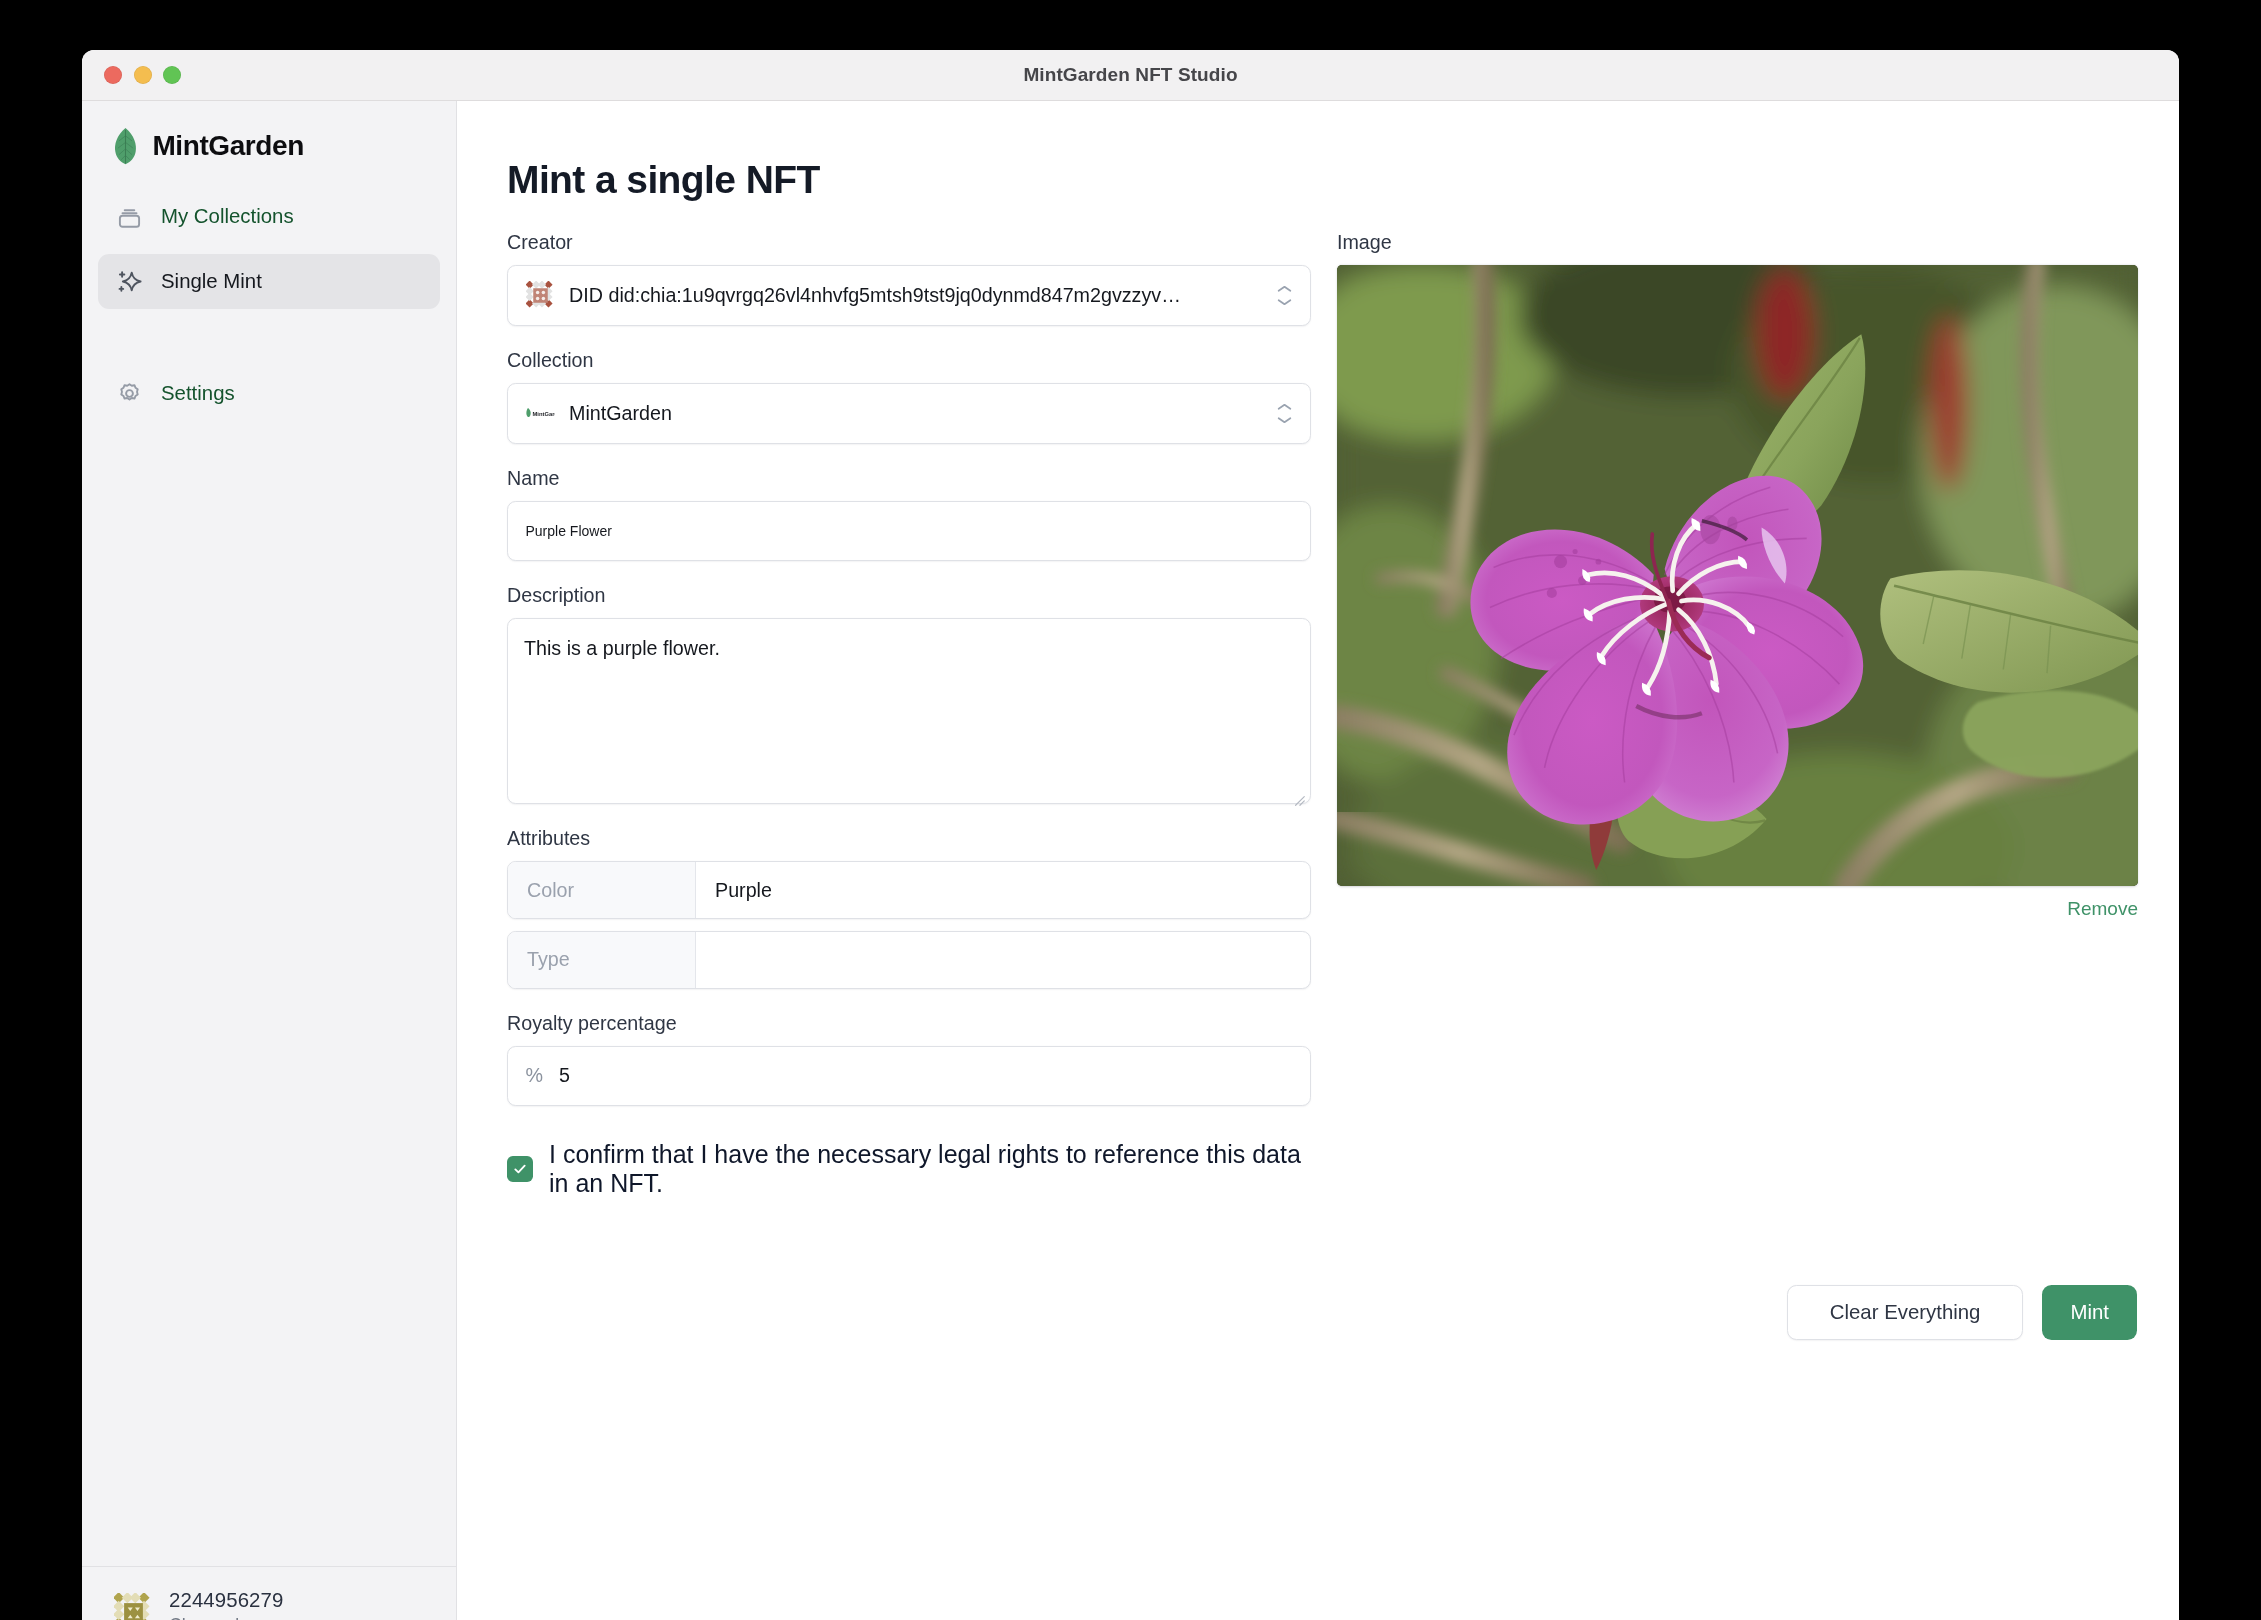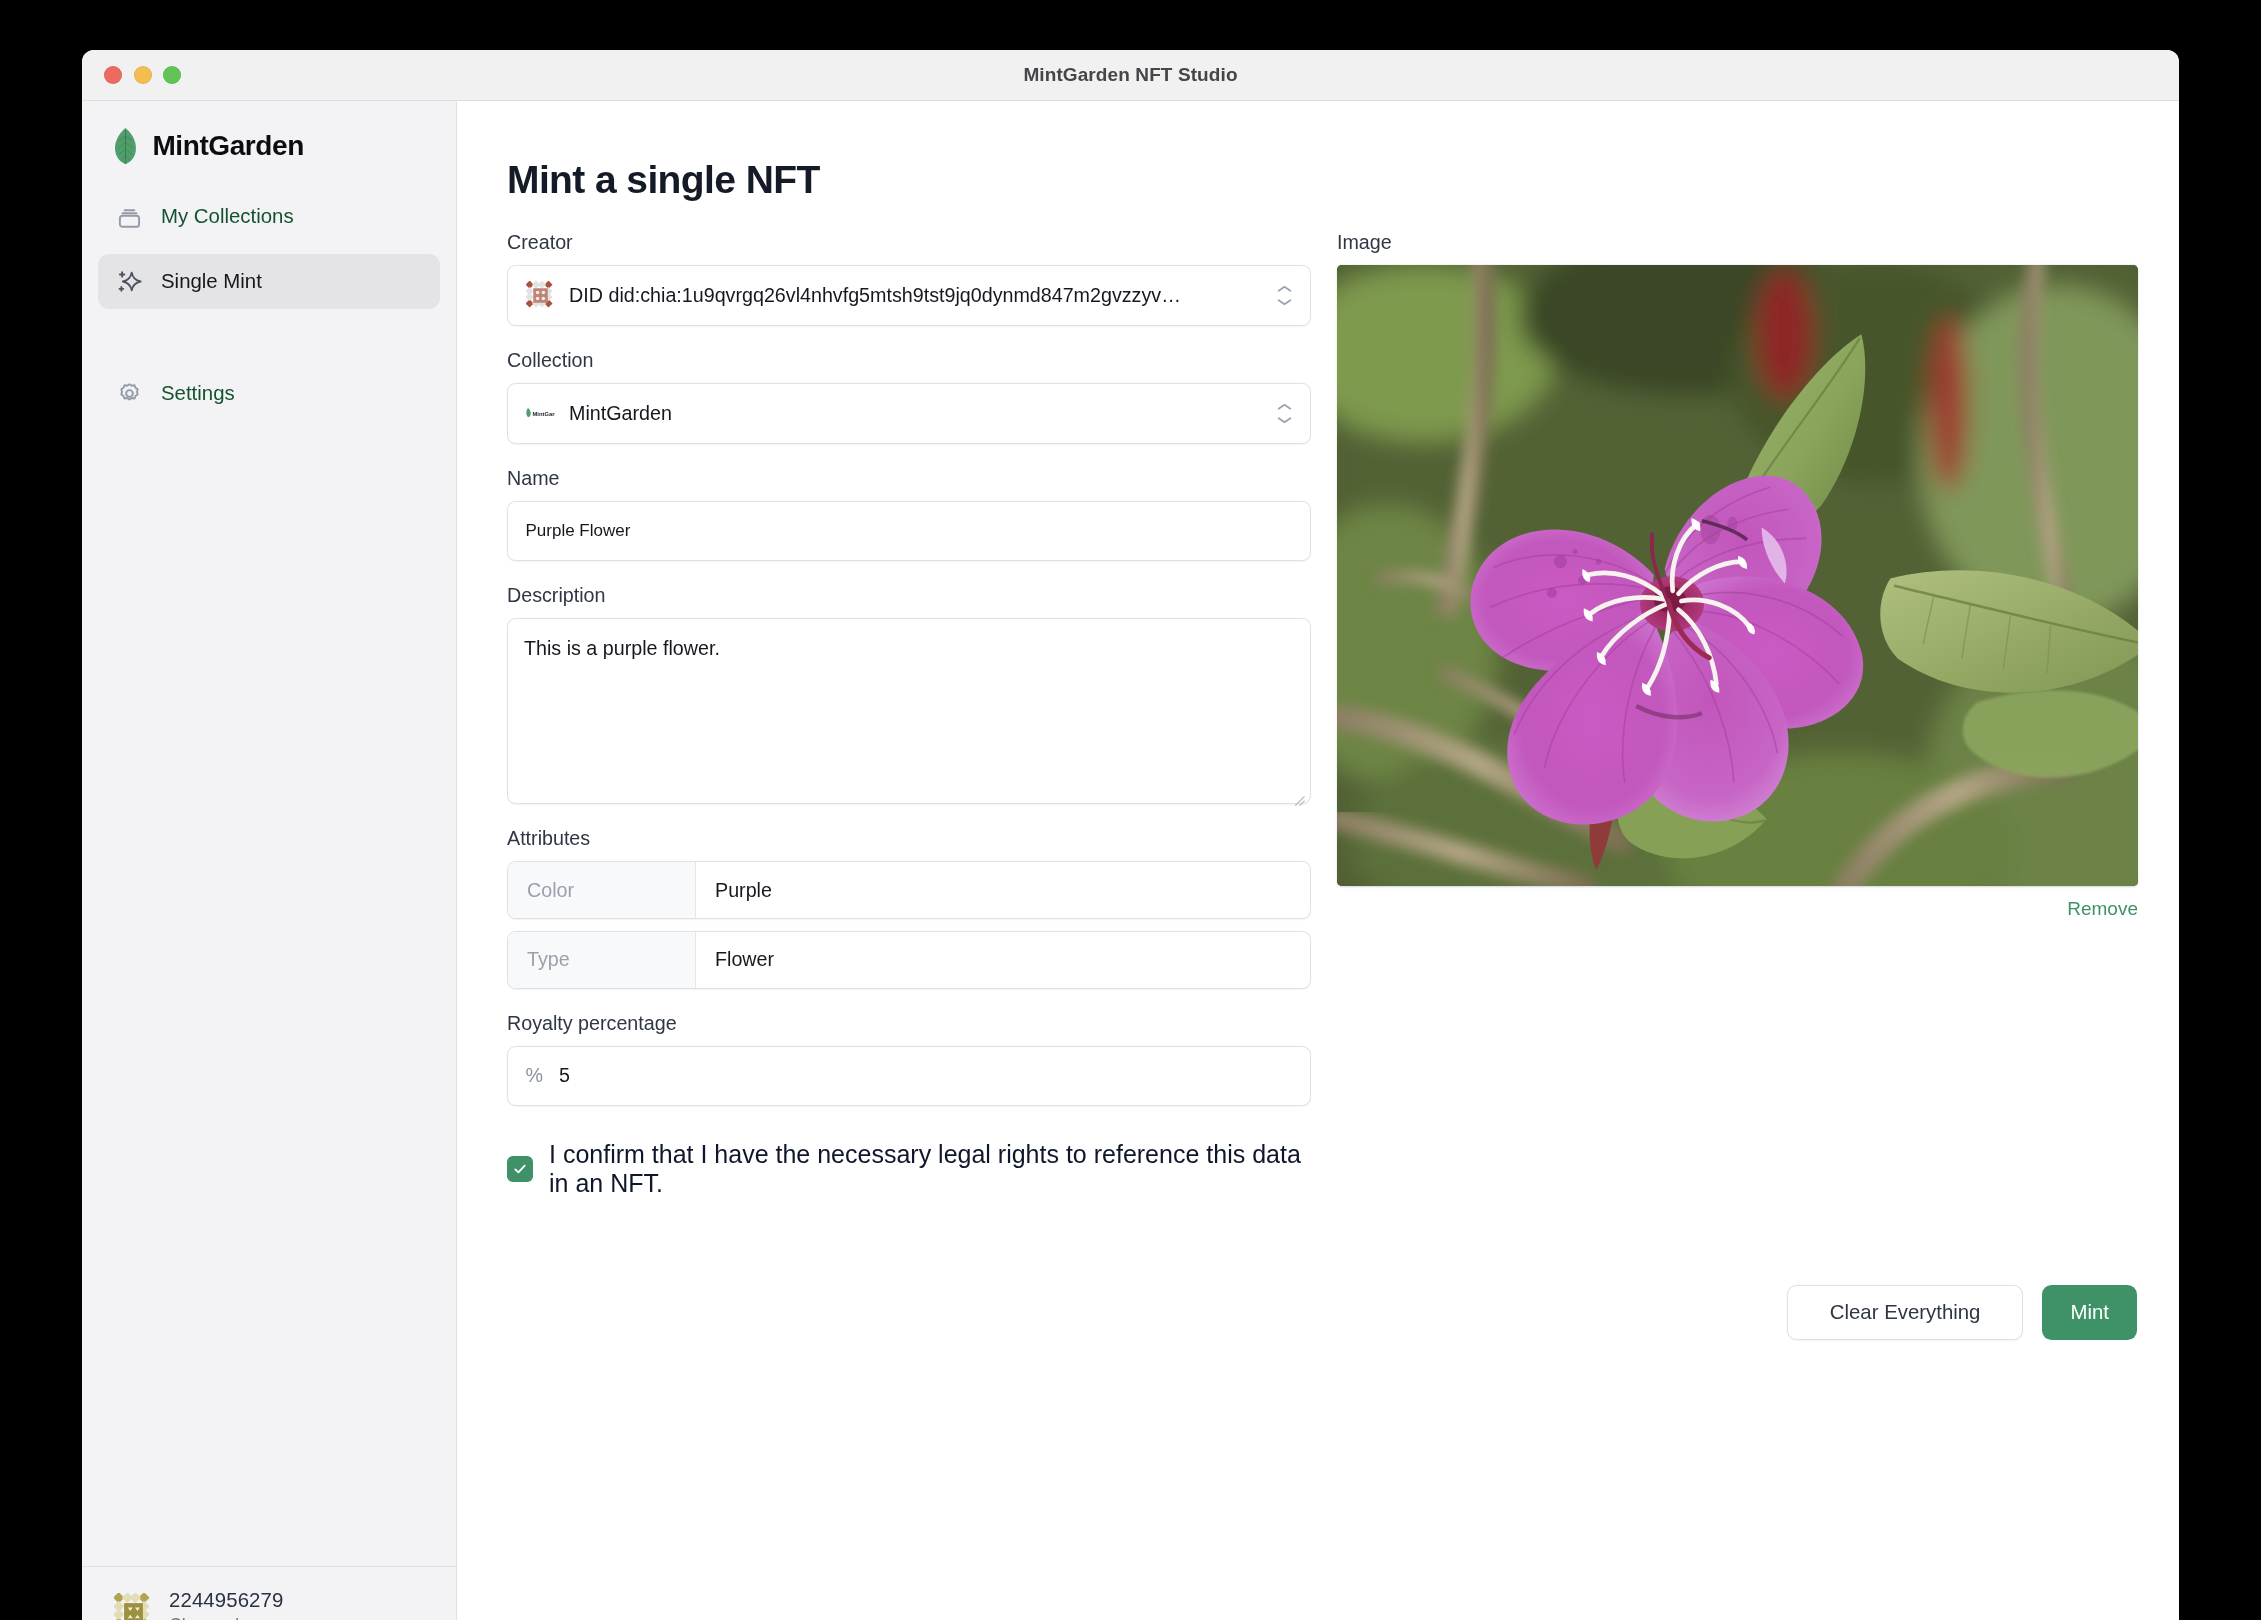--- a/index.html
+++ b/index.html
@@ -179,21 +179,21 @@
   .coll-thumb {
     width: 29px; height: 20.4px; flex: 0 0 auto;
     display: flex; align-items: center; justify-content: flex-start; gap: 1.5px;
   }
 
   .text-input {
     height: 60px;
     display: flex;
     align-items: center;
     padding: 0 17.5px;
-    font-size: 17px;
+    font-size: 14px;
     color: #15181e;
   }
 
   .textarea-control {
     height: 186px;
     padding: 16px 16px;
     font-size: 19.7px;
     color: #15181e;
     position: relative;
     line-height: 1.35;
@@ -513,21 +513,20 @@
           </div>
 
           <div class="field-block">
             <div class="field-label">Attributes</div>
             <div class="control attr-row">
               <span class="attr-key">Color</span>
               <span class="attr-val">Purple</span>
             </div>
             <div class="control attr-row">
               <span class="attr-key">Type</span>
-              <span class="attr-val">Flower</span>
             </div>
           </div>
 
           <div class="field-block">
             <div class="field-label">Royalty percentage</div>
             <div class="control royalty-control">
               <span class="royalty-prefix">%</span>
               <span class="royalty-value">5</span>
             </div>
           </div>

